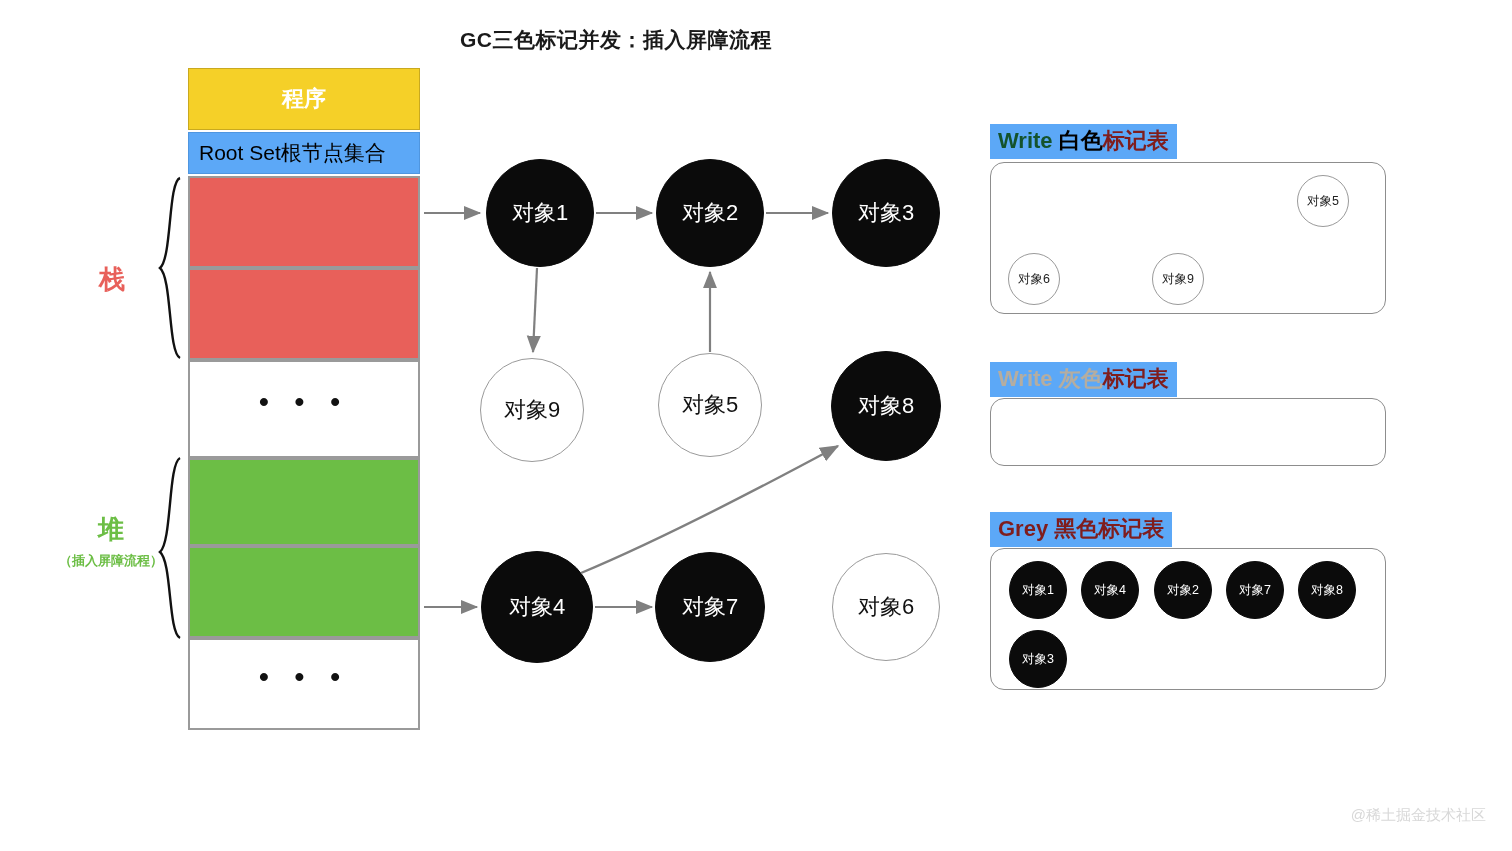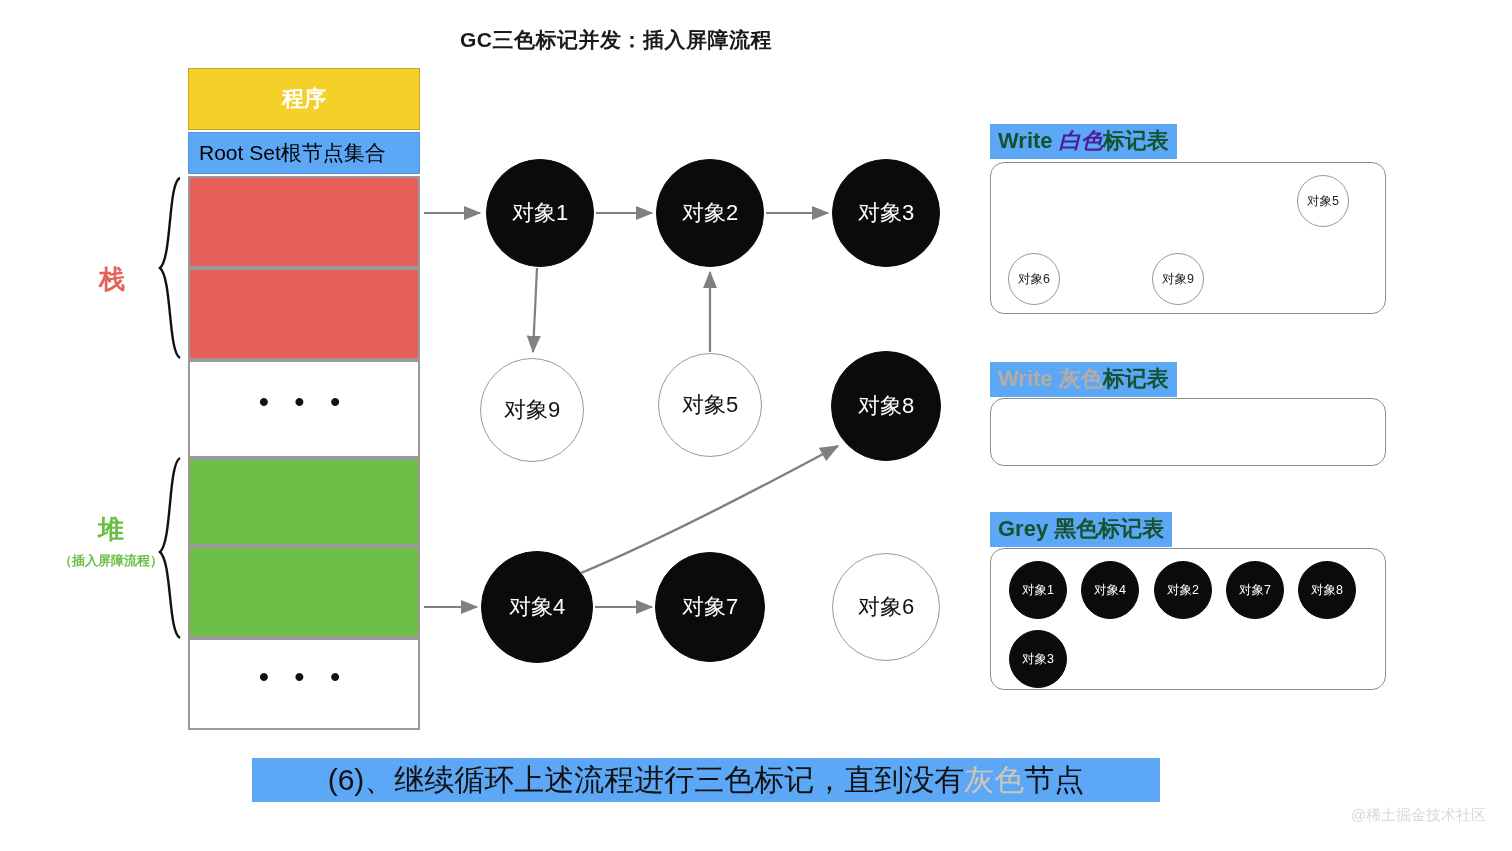--- a/index.html
+++ b/index.html
@@ -58,23 +58,23 @@
   }
   .node.black{background:#0b0b0b;color:#ffffff;border:1px solid #0b0b0b;}
   .node.white{background:#ffffff;color:#111111;border:1.5px solid #9a9a9a;}
 
   
   .table-title{
     font-size:22px;font-weight:bold;background:#5CA8F7;
     display:inline-block;padding:2px 8px 3px 8px;white-space:nowrap;
   }
   .tt-en-white{color:#14532d;}
-  .tt-cn-white{color:#4c1d95;font-style:italic;}
+  .tt-cn-white{color:#000000;}
   .tt-grey{color:#b5ada0;}
-  .tt-black{color:#14532d;}
+  .tt-black{color:#7f1d1d;}
   .table-box{
     box-sizing:border-box;border:1.5px solid #8d8d8d;border-radius:14px;
     background:#ffffff;
   }
   .chip{
     border-radius:50%;display:flex;align-items:center;justify-content:center;
     box-sizing:border-box;font-size:12.5px;
   }
   .chip.white{background:#fff;color:#222;border:1.2px solid #9a9a9a;}
   .chip.black{background:#0b0b0b;color:#fff;border:1px solid #0b0b0b;}
@@ -176,25 +176,20 @@
         <span>对象7</span>
       </div>
       <div class="abs chip black" style="left: 1298px; top: 561px; width: 58px; height: 58px;">
         <span>对象8</span>
       </div>
       <div class="abs chip black" style="left: 1009px; top: 630px; width: 58px; height: 58px;">
         <span>对象3</span>
       </div>
     </div>
 
-  <div class="abs" id="caption">
-    <span>(6)、继续循环上述流程进行三色标记，直到没有</span>
-      <span class="hl">灰色</span>
-      <span>节点</span>
-  </div>
 
   <div class="abs" id="watermark">@稀土掘金技术社区</div>
 
   <svg class="overlay">
     <defs>
       <marker id="arrow" markerWidth="9" markerHeight="9" refX="7.4" refY="3.2" orient="auto">
         <path d="M0,0 L8,3.2 L0,6.4 z" fill="#808080"></path>
       </marker>
     </defs>
 

